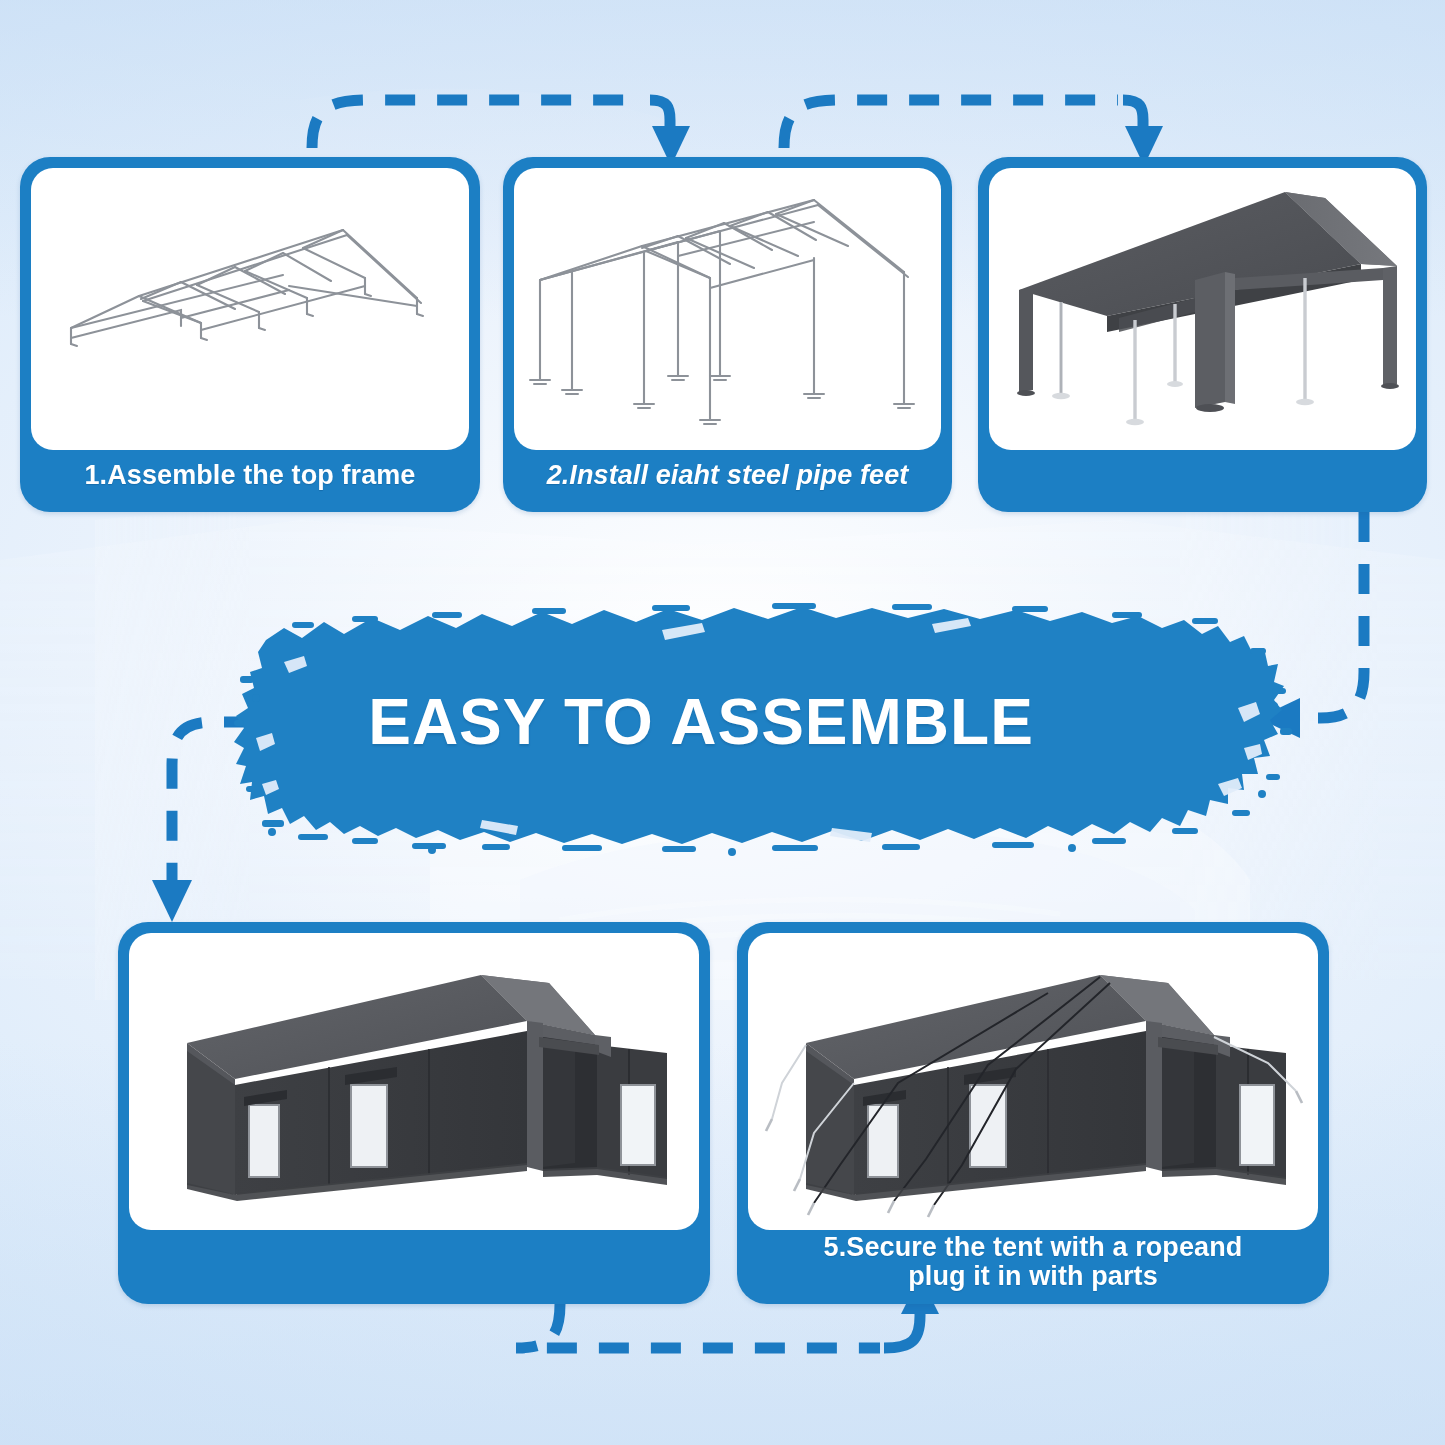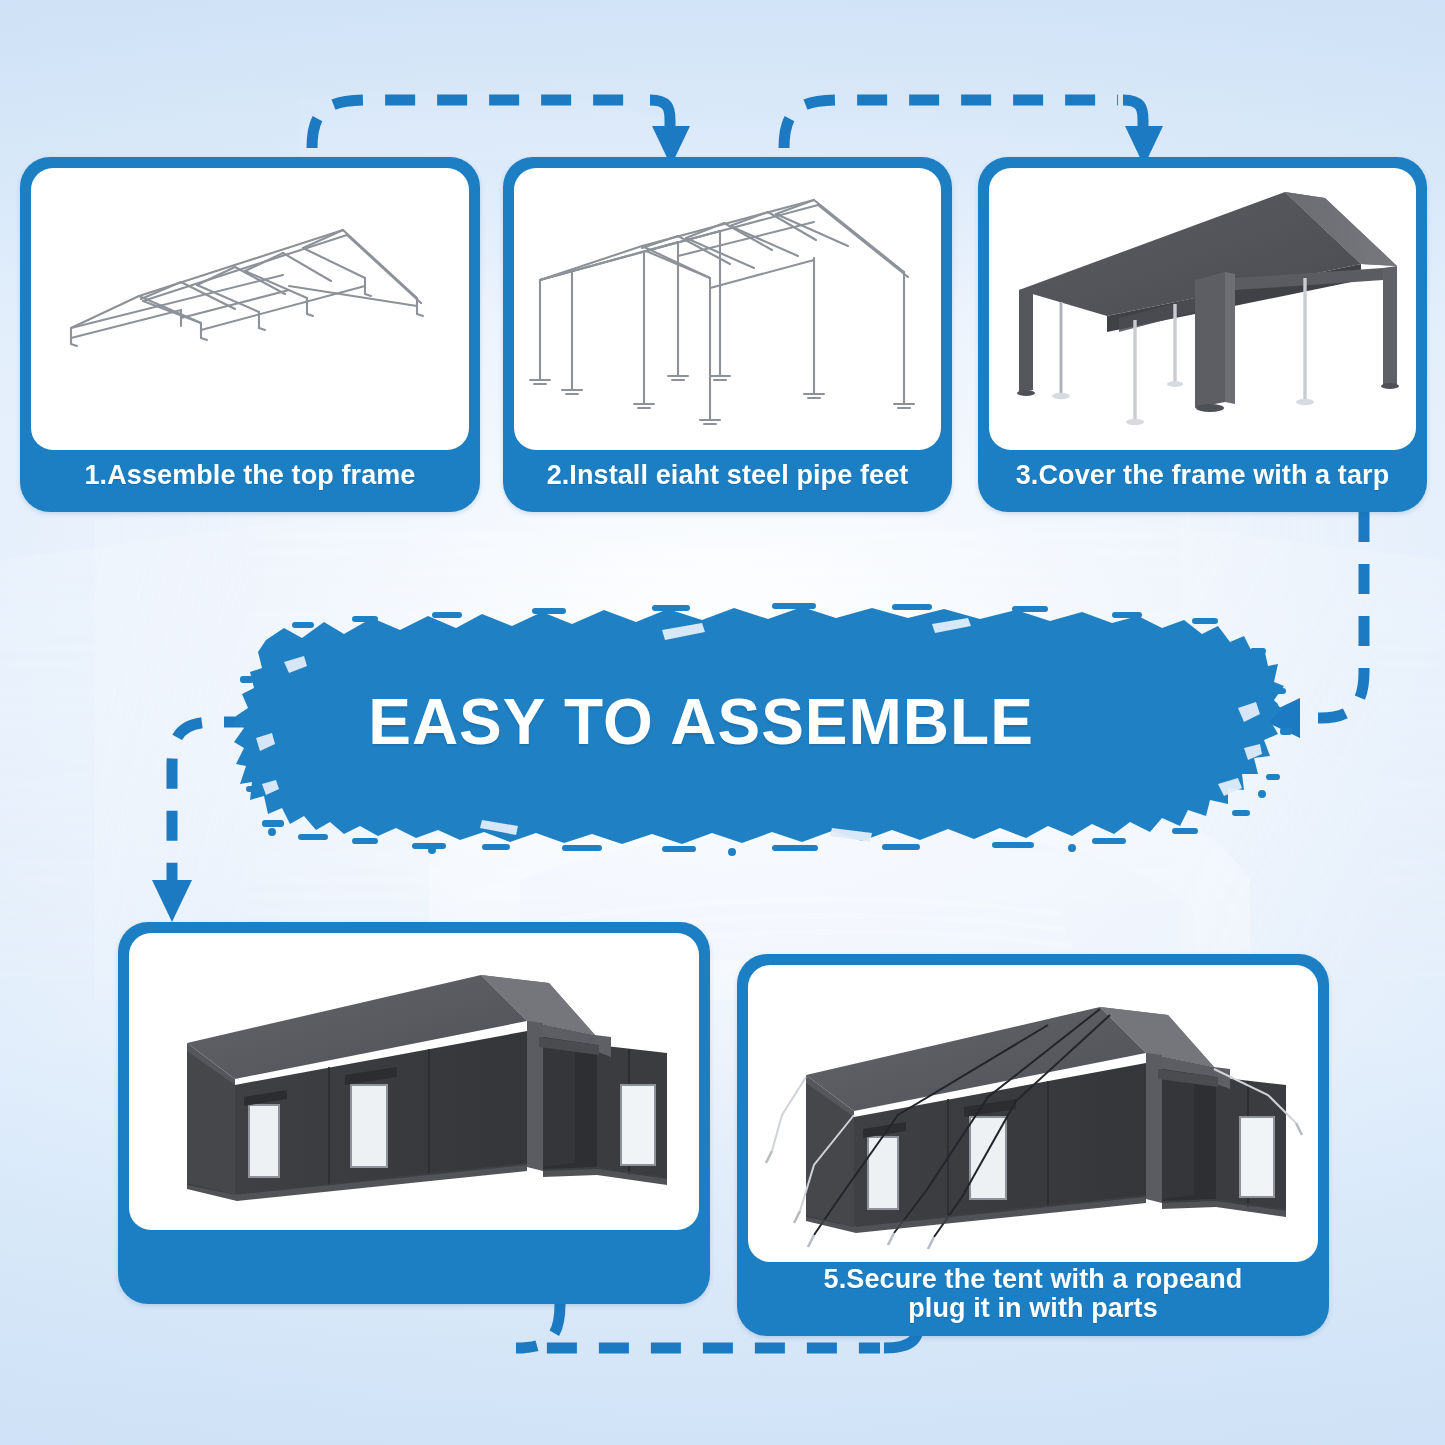--- a/index.html
+++ b/index.html
@@ -243,21 +243,21 @@
               <path d="M154 208 L174 208 M158 212 L170 212"></path>
               <path d="M186 252 L206 252 M190 256 L202 256"></path>
               <path d="M290 226 L310 226 M294 230 L306 230"></path>
               <path d="M380 236 L400 236 M384 240 L396 240"></path>
               <path d="M196 208 L216 208 M200 212 L212 212"></path>
             </g>
           </g>
         </svg>
       </div>
     </div>
-    <div class="caption" style="height:73px;font-size:27px;">2.Install eiaht steel pipe feet</div>
+    <div class="caption" style="height:73px;font-size:27px;font-style:italic;">2.Install eiaht steel pipe feet</div>
   </div>
 
   <div class="card" style="left:978px;top:157px;width:449px;height:355px;">
     <div class="inner" style="height:282px;">
       <div class="art">
         <svg viewBox="0 0 427 282" preserveAspectRatio="xMidYMid meet">
           <defs>
             <linearGradient id="tarpA" x1="0" y1="0" x2="1" y2="1">
               <stop offset="0%" stop-color="#5b5d62"></stop>
                 <stop offset="100%" stop-color="#4a4c51"></stop>
@@ -305,21 +305,20 @@
             <ellipse cx="316" cy="234" rx="9" ry="3.2"></ellipse>
           </g>
           <g fill="#4e5055">
             <ellipse cx="37" cy="225" rx="9" ry="3"></ellipse>
             <ellipse cx="221" cy="240" rx="14" ry="4"></ellipse>
             <ellipse cx="401" cy="218" rx="9" ry="3"></ellipse>
           </g>
         </svg>
       </div>
     </div>
-    <div class="caption" style="height:73px;font-size:27px;">3.Cover the frame with a tarp</div>
   </div>
 
   <div class="banner">
     <svg viewBox="0 0 1070 268" preserveAspectRatio="none">
       <path fill="#1f81c4" d="
         M34,52 L52,40 L70,50 L92,34 L112,46 L140,30 L168,42 L196,28 L224,40 L250,26
         L280,38 L310,24 L340,36 L372,22 L404,34 L436,21 L470,32 L502,20 L536,31
         L570,19 L604,30 L640,20 L676,30 L712,21 L748,31 L784,22 L818,33 L850,24
         L880,35 L906,28 L930,40 L952,32 L970,46 L986,38 L998,54 L1012,48 L1020,64
         L1032,60 L1036,78 L1046,76 L1042,94 L1052,98 L1042,112 L1050,122 L1038,132
@@ -459,21 +458,21 @@
             <path d="M58 250 L108 262 L108 268 L58 256 Z"></path>
             <path d="M108 260 L398 230 L398 238 L108 268 Z"></path>
             <path d="M414 236 L468 234 L468 242 L414 244 Z"></path>
             <path d="M468 234 L538 244 L538 252 L468 242 Z"></path>
           </g>
         </svg>
       </div>
     </div>
   </div>
 
-  <div class="card" style="left:737px;top:954px;width:592px;height:382px;">
+  <div class="card" style="left:737px;top:922px;width:592px;height:382px;">
     <div class="inner" style="height:297px;">
       <div class="art">
         <svg viewBox="0 0 570 297" preserveAspectRatio="xMidYMid meet">
           <defs>
             <linearGradient id="roof5" x1="0" y1="0" x2="1" y2="1">
               <stop offset="0%" stop-color="#63656a"></stop>
                 <stop offset="100%" stop-color="#4f5156"></stop>
             </linearGradient>
             <linearGradient id="wall5" x1="0" y1="0" x2="1" y2="0">
               <stop offset="0%" stop-color="#3e4044"></stop>

